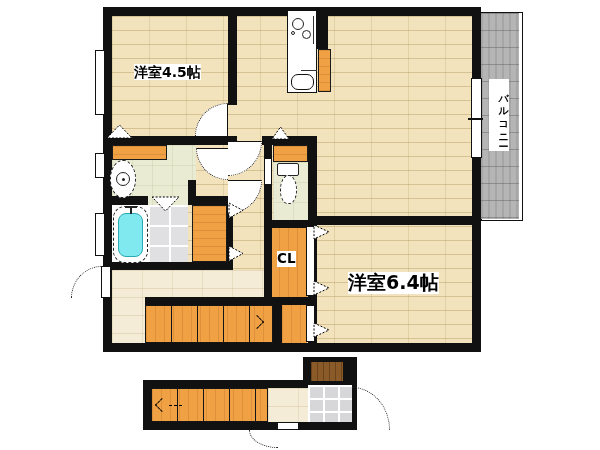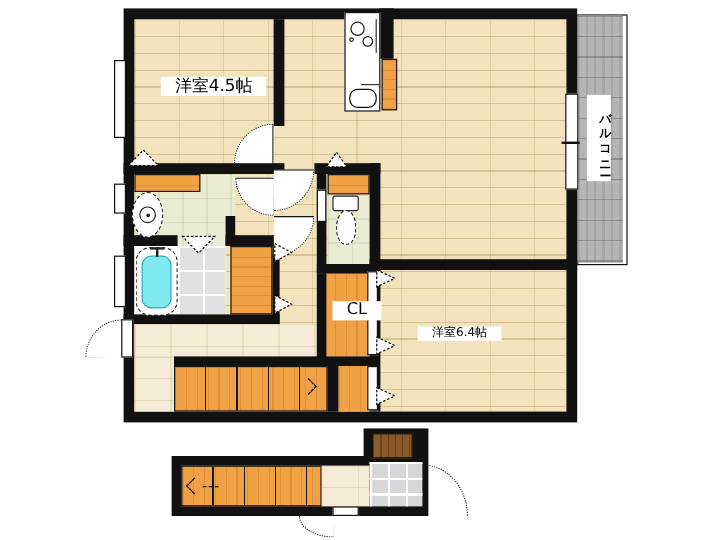--- a/index.html
+++ b/index.html
@@ -46,21 +46,21 @@
   .win{background:#fff;border:1px solid #111;}
   .qd{background:#fff;}
   .qd.tl{border-top-left-radius:100% 100%;border-top:1px dotted #222;border-left:1px dotted #222;}
   .qd.br{border-bottom-right-radius:100% 100%;border-right:1px dotted #222;border-bottom:1px dotted #222;}
   .qd.bl{border-bottom-left-radius:100% 100%;border-left:1px dotted #222;border-bottom:1px dotted #222;}
   .qd.tr{border-top-right-radius:100% 100%;border-top:1px dotted #222;border-right:1px dotted #222;}
   .qd.ghost{background:transparent;}
   .leafR{border-right:1px solid #111;}
   .leafT{border-top:1px solid #111;}
   .lbl{position:absolute;background:#fff;color:#000;white-space:nowrap;
-       font-weight:400;line-height:1.15;padding:0 12px;}
+       font-weight:700;line-height:1.15;padding:0 0;}
   .vtext{writing-mode:vertical-rl;text-orientation:upright;letter-spacing:2px;
        text-align:center;font-weight:600;}
   .circ{border:1px solid #222;border-radius:50%;background:#fff;}
   .chev{width:10px;height:10px;border-right:1px dashed #000;border-bottom:1px dashed #000;}
 </style>
 </head>
 <body>
 
 <div id="plan">
 
@@ -167,21 +167,21 @@
   <svg class="abs" style="left:313px;top:280px;" width="17" height="16">
     <polygon points="1,1 16,8 1,15" fill="#fff" stroke="#000" stroke-width="1" stroke-dasharray="2,1.6"></polygon>
     </svg>
   <svg class="abs" style="left:313px;top:322px;" width="17" height="16">
     <polygon points="1,1 16,8 1,15" fill="#fff" stroke="#000" stroke-width="1" stroke-dasharray="2,1.6"></polygon>
     </svg>
 
   <div class="abs chev" style="left:252px;top:317px;transform:rotate(-45deg);"></div>
 
   <div class="lbl" style="left:134px;top:64px;font-size:14px;">洋室4.5帖</div>
-  <div class="lbl" style="left:348px;top:272px;font-size:10px;text-align:right;">洋室6.4帖</div>
+  <div class="lbl" style="left:348px;top:272px;font-size:19px;text-align:right;">洋室6.4帖</div>
   <div class="lbl" style="left:277px;top:251px;font-size:13.5px;">CL</div>
 
   <div class="abs wall" style="left:143px;top:380px;width:170px;height:50px;"></div>
   <div class="abs wall" style="left:303px;top:357px;width:54px;height:73px;"></div>
   <div class="abs stepsH" style="left:151px;top:388px;width:117px;height:34px;"></div>
   <div class="abs hallf" style="left:268px;top:388px;width:40px;height:34px;"></div>
   <div class="abs gtile" style="left:308px;top:385px;width:44px;height:37px;"></div>
   <div class="abs" style="left:310px;top:361px;width:34px;height:21px;border:1px solid #111;
               background:repeating-linear-gradient(90deg, rgba(60,35,10,.4) 0 1px, transparent 1px 6px), var(--entrance-door-brown,#8a5a28);"></div>
   <div class="abs win" style="left:277px;top:422px;width:22px;height:8px;"></div>

